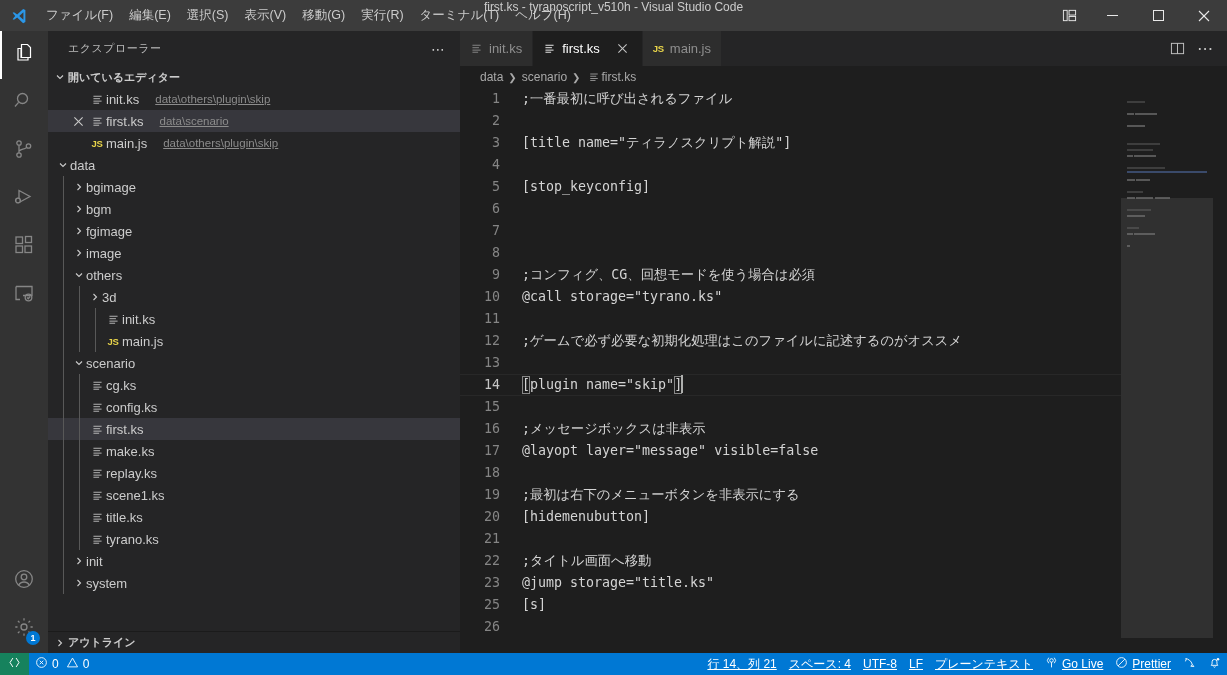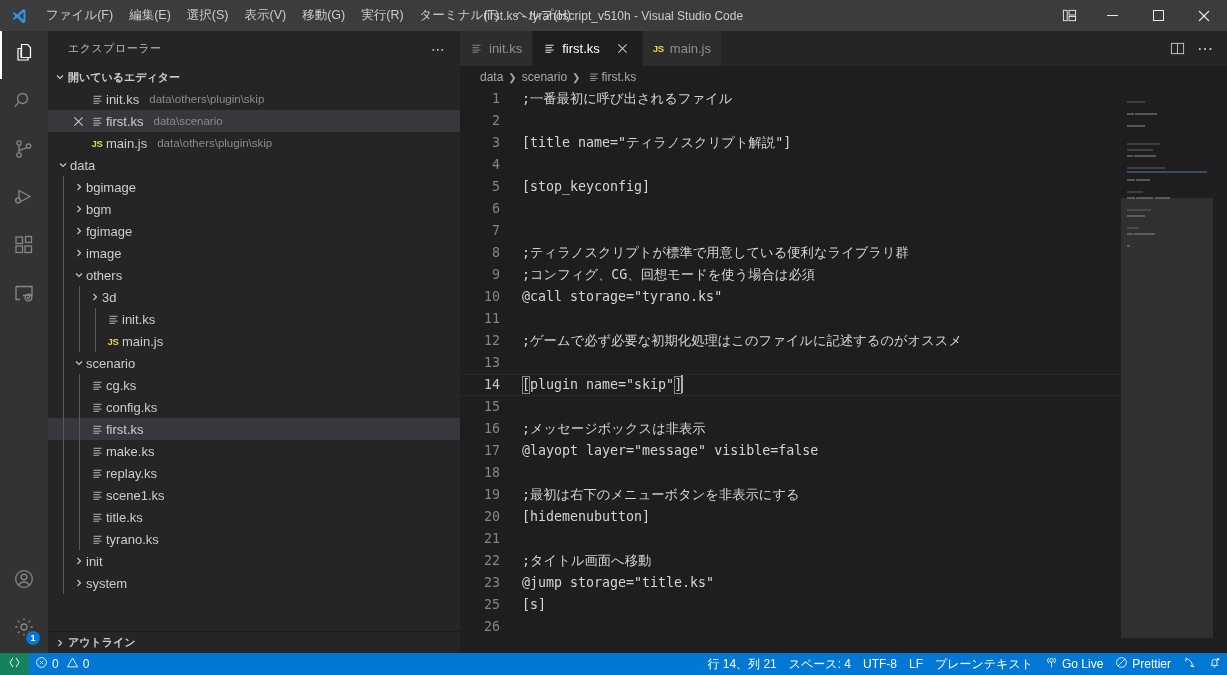--- a/index.html
+++ b/index.html
@@ -7,21 +7,21 @@
     width: 1227px; height: 675px;
     background: #1e1e1e;
     font-family: "Liberation Sans", "DejaVu Sans", sans-serif;
     overflow: hidden;
     -webkit-font-smoothing: antialiased;
   }
   .app { position: relative; width: 1227px; height: 675px; display: flex; flex-direction: column; }
 
   
   .titlebar {
-    height: 31px; background: #3c3c3c; display: flex; align-items: center;
+    height: 31px; background: #3c3c3c; display: flex; 
     flex: 0 0 31px; position: relative; color: #cccccc; font-size: 12px;
   }
   .vs-logo { width: 38px; height: 31px; display: flex; align-items: center; justify-content: center; }
   .menu { display: flex; align-items: center; height: 31px; }
   .menu-item {
     padding: 0 8px; height: 31px; line-height: 31px; font-size: 12.5px;
     color: #cccccc; white-space: nowrap; cursor: default;
   }
   .win-title {
     position: absolute; left: 0; right: 0; text-align: center;
@@ -70,21 +70,21 @@
     color: #cccccc; padding-left: 4px; flex: 0 0 22px; cursor: pointer;
   }
   .twisty { width: 16px; height: 22px; display: inline-flex; align-items: center; justify-content: center; color: #cccccc; }
   .tree { overflow: hidden; }
   .row {
     height: 22px; display: flex; align-items: center; font-size: 13px; color: #cccccc;
     white-space: nowrap; cursor: pointer; position: relative; padding-right: 6px;
   }
   .row.selected { background: #37373d; }
   .row .label { margin-left: 0; }
-  .row .desc { color: #8c8c8c; font-size: 11.5px; margin-left: 10px; }
+  .row .desc { color: #8c8c8c; font-size: 11.5px; margin-left: 16px; text-decoration: underline; }
   .fi { width: 18px; display: inline-flex; align-items: center; justify-content: center; flex: 0 0 18px; }
   .close-x { width: 20px; display: inline-flex; align-items: center; justify-content: center; flex: 0 0 20px; color: #cccccc; font-size: 12px;}
   .js-icon { color: #e9d54a; font-size: 9.5px; font-weight: bold; letter-spacing: -.3px;}
   .ks-icon { color: #c5c5c5; }
   .chev { width: 14px; display: inline-flex; align-items: center; justify-content: center; flex: 0 0 14px; color: #cccccc; }
   .indent-guide {
     position: absolute; top: 0; bottom: 0; width: 1px; background: #585858;
   }
   .outline-bar {
     margin-top: auto; height: 22px; border-top: 1px solid #1b1b1b; display: flex; align-items: center;
@@ -162,21 +162,21 @@
   
   .statusbar {
     height: 22px; flex: 0 0 22px; background: #0078d4; display: flex; align-items: center;
     color: #ffffff; font-size: 12px;
   }
   .sb-remote {
     background: #16825d; height: 22px; display: flex; align-items: center; padding: 0 8px;
     color: #fff;
   }
   .sb-item { display: flex; align-items: center; padding: 0 6px; height: 22px; white-space: nowrap; gap: 4px;}
-  .sb-right { margin-left: auto; display: flex; align-items: center; }
+  .sb-right { margin-left: auto; display: flex; align-items: center; text-decoration: underline; }
 </style>
 </head>
 <body>
 
 <div class="app">
 
   <div class="titlebar">
     <div class="vs-logo">
       <svg width="18" height="18" viewBox="0 0 24 24">
           <path fill="#2b97e8" d="M17.5 2.5 9.6 10 5.3 6.9 3.5 7.8l3.4 4.2-3.4 4.2 1.8.9L9.6 14l7.9 7.5 3-1.4V3.9l-3-1.4zm.4 4.6v9.8l-5.6-4.9 5.6-4.9z"></path>
@@ -669,21 +669,21 @@
       <div class="code-area">
         <div class="code-scroll">
           <div class="code-lines" id="code-lines">
               <div class="cline"><span class="lnum">1</span><span class="ctext">;一番最初に呼び出されるファイル</span></div>
               <div class="cline"><span class="lnum">2</span><span class="ctext"></span></div>
               <div class="cline"><span class="lnum">3</span><span class="ctext">[title name="ティラノスクリプト解説"]</span></div>
               <div class="cline"><span class="lnum">4</span><span class="ctext"></span></div>
               <div class="cline"><span class="lnum">5</span><span class="ctext">[stop_keyconfig]</span></div>
               <div class="cline"><span class="lnum">6</span><span class="ctext"></span></div>
               <div class="cline"><span class="lnum">7</span><span class="ctext"></span></div>
-              <div class="cline"><span class="lnum">8</span><span class="ctext">;ティラノスクリプトが標準で用意している便利なライブラリ群</span></div>
+              <div class="cline"><span class="lnum">8</span></div>
               <div class="cline"><span class="lnum">9</span><span class="ctext">;コンフィグ、CG、回想モードを使う場合は必須</span></div>
               <div class="cline"><span class="lnum">10</span><span class="ctext">@call storage="tyrano.ks"</span></div>
               <div class="cline"><span class="lnum">11</span><span class="ctext"></span></div>
               <div class="cline"><span class="lnum">12</span><span class="ctext">;ゲームで必ず必要な初期化処理はこのファイルに記述するのがオススメ</span></div>
               <div class="cline"><span class="lnum">13</span><span class="ctext"></span></div>
               <div class="cline current"><span class="lnum active">14</span><span class="ctext"><span class="bracket-hl">[</span>plugin name="skip"<span class="bracket-hl">]</span></span><span class="cursor"></span></div>
               <div class="cline"><span class="lnum">15</span><span class="ctext"></span></div>
               <div class="cline"><span class="lnum">16</span><span class="ctext">;メッセージボックスは非表示</span></div>
               <div class="cline"><span class="lnum">17</span><span class="ctext">@layopt layer="message" visible=false</span></div>
               <div class="cline"><span class="lnum">18</span><span class="ctext"></span></div>

